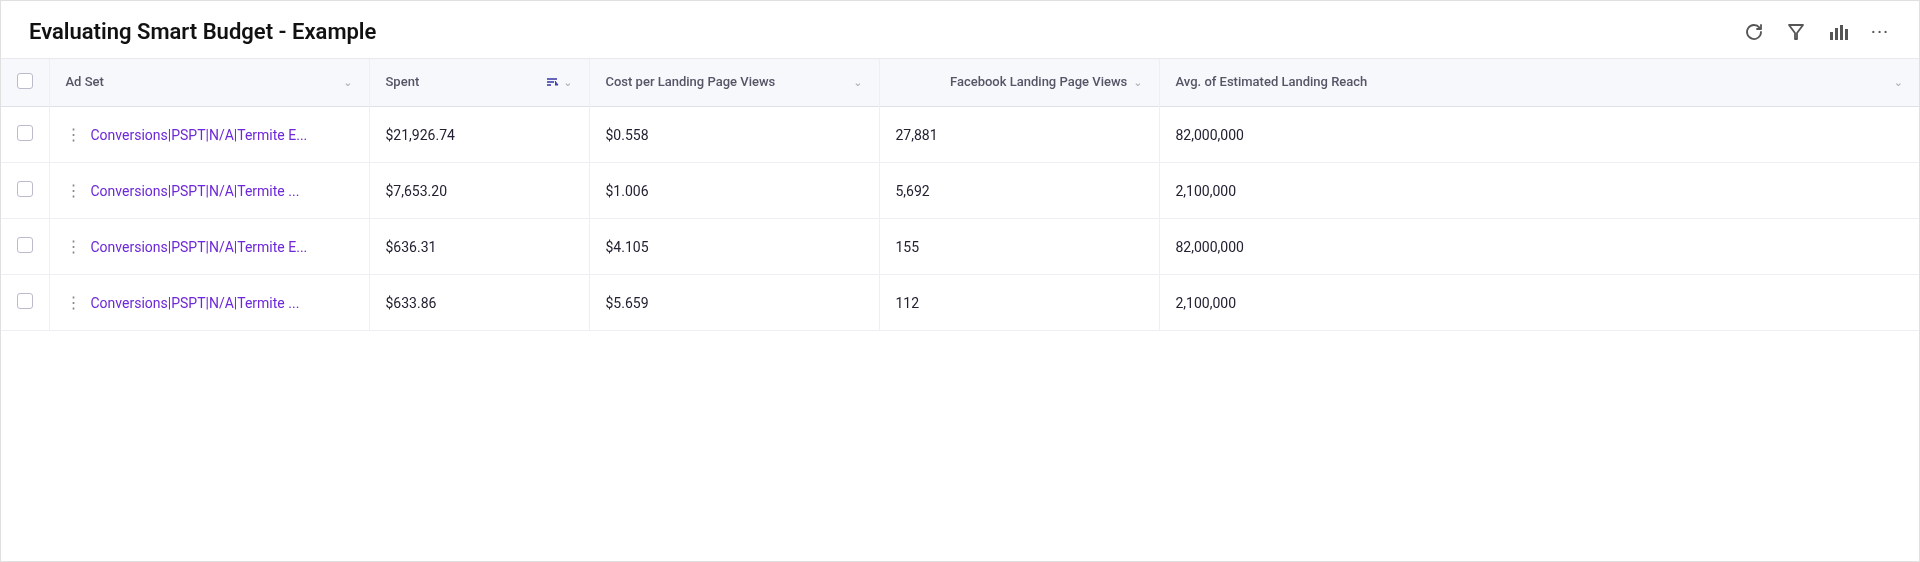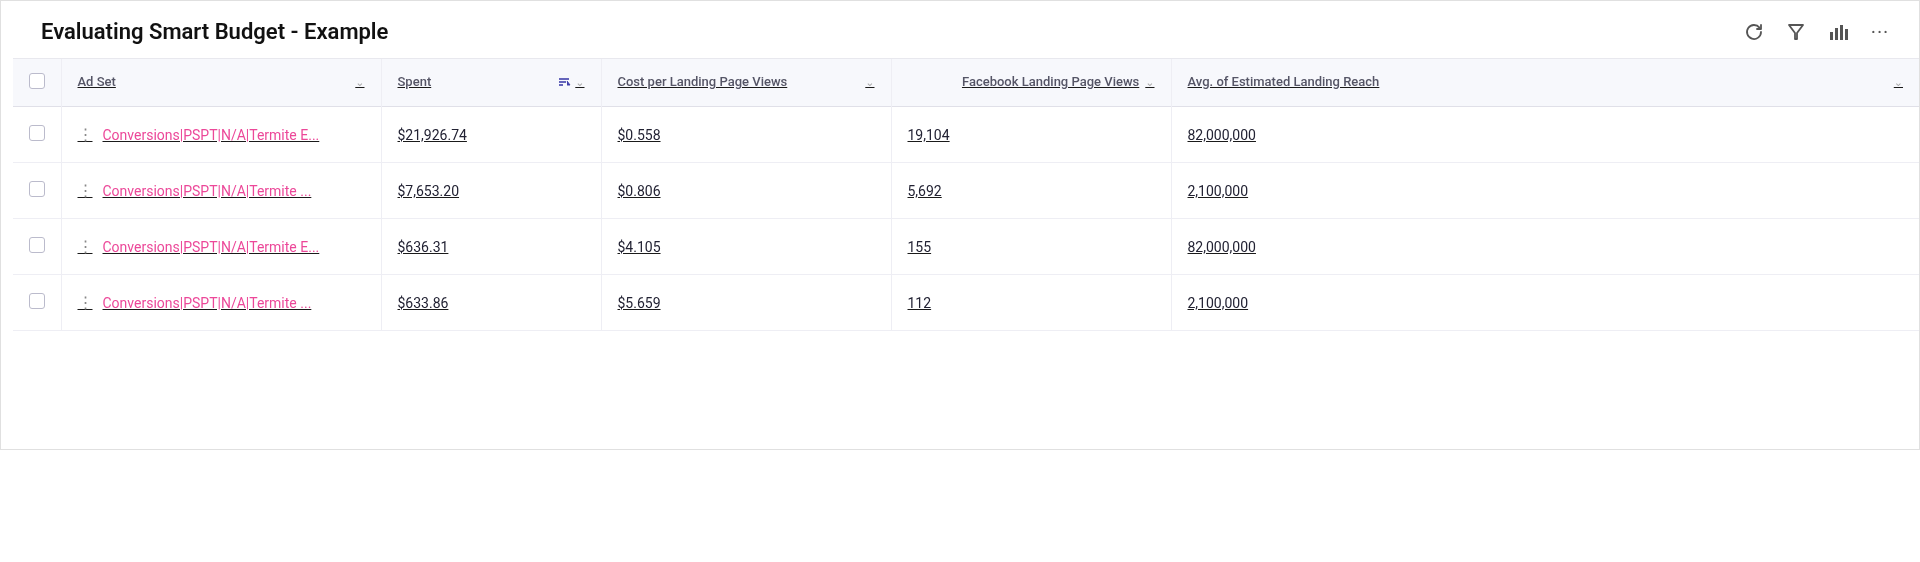--- a/index.html
+++ b/index.html
@@ -13,26 +13,25 @@
       background: #ffffff;
       color: #1a1a1a;
       font-size: 14px;
       width: 1920px;
       height: 562px;
       overflow: hidden;
     }
 
     .page-wrapper {
       width: 1920px;
-      height: 450px;
+      height: 562px;
       background: #ffffff;
       border: 1px solid #e0e0e0;
       display: flex;
       flex-direction: column;
-      padding-left: 12px;
     }
 
     .header {
       display: flex;
       align-items: center;
       justify-content: space-between;
       padding: 18px 28px 14px 28px;
       border-bottom: 1px solid #e8e8ee;
     }
 
@@ -55,21 +54,20 @@
       align-items: center;
       justify-content: center;
       color: #555;
       cursor: pointer;
       font-size: 18px;
     }
 
     .table-container {
       flex: 1;
       overflow: auto;
-      text-decoration: underline;
     }
 
     table {
       width: 100%;
       border-collapse: collapse;
     }
 
     thead tr {
       background: #f7f8fc;
       border-bottom: 1px solid #e0e0e8;
@@ -168,21 +166,21 @@
 
     .dots-menu {
       color: #888;
       font-size: 16px;
       cursor: pointer;
       flex-shrink: 0;
       letter-spacing: -1px;
     }
 
     .adset-link {
-      color: #ec4899;
+      color: #6d28d9;
       text-decoration: none;
       font-size: 14px;
     }
 
     .checkbox-box {
       width: 16px;
       height: 16px;
       border: 1.5px solid #bbbbcc;
       border-radius: 3px;
       background: #fff;
@@ -280,35 +278,35 @@
       <span class="checkbox-box"></span>
     </td>
     <td>
       <div class="td-adset">
         <span class="dots-menu">⋮</span>
         <a href="#" class="adset-link">Conversions|PSPT|N/A|Termite E...</a>
       </div>
     </td>
     <td>$21,926.74</td>
     <td>$0.558</td>
-    <td>19,104</td>
+    <td>27,881</td>
     <td>82,000,000</td>
   </tr>
           <tr>
     <td class="td-checkbox col-checkbox">
       <span class="checkbox-box"></span>
     </td>
     <td>
       <div class="td-adset">
         <span class="dots-menu">⋮</span>
         <a href="#" class="adset-link">Conversions|PSPT|N/A|Termite ...</a>
       </div>
     </td>
     <td>$7,653.20</td>
-    <td>$0.806</td>
+    <td>$1.006</td>
     <td>5,692</td>
     <td>2,100,000</td>
   </tr>
           <tr>
     <td class="td-checkbox col-checkbox">
       <span class="checkbox-box"></span>
     </td>
     <td>
       <div class="td-adset">
         <span class="dots-menu">⋮</span>

